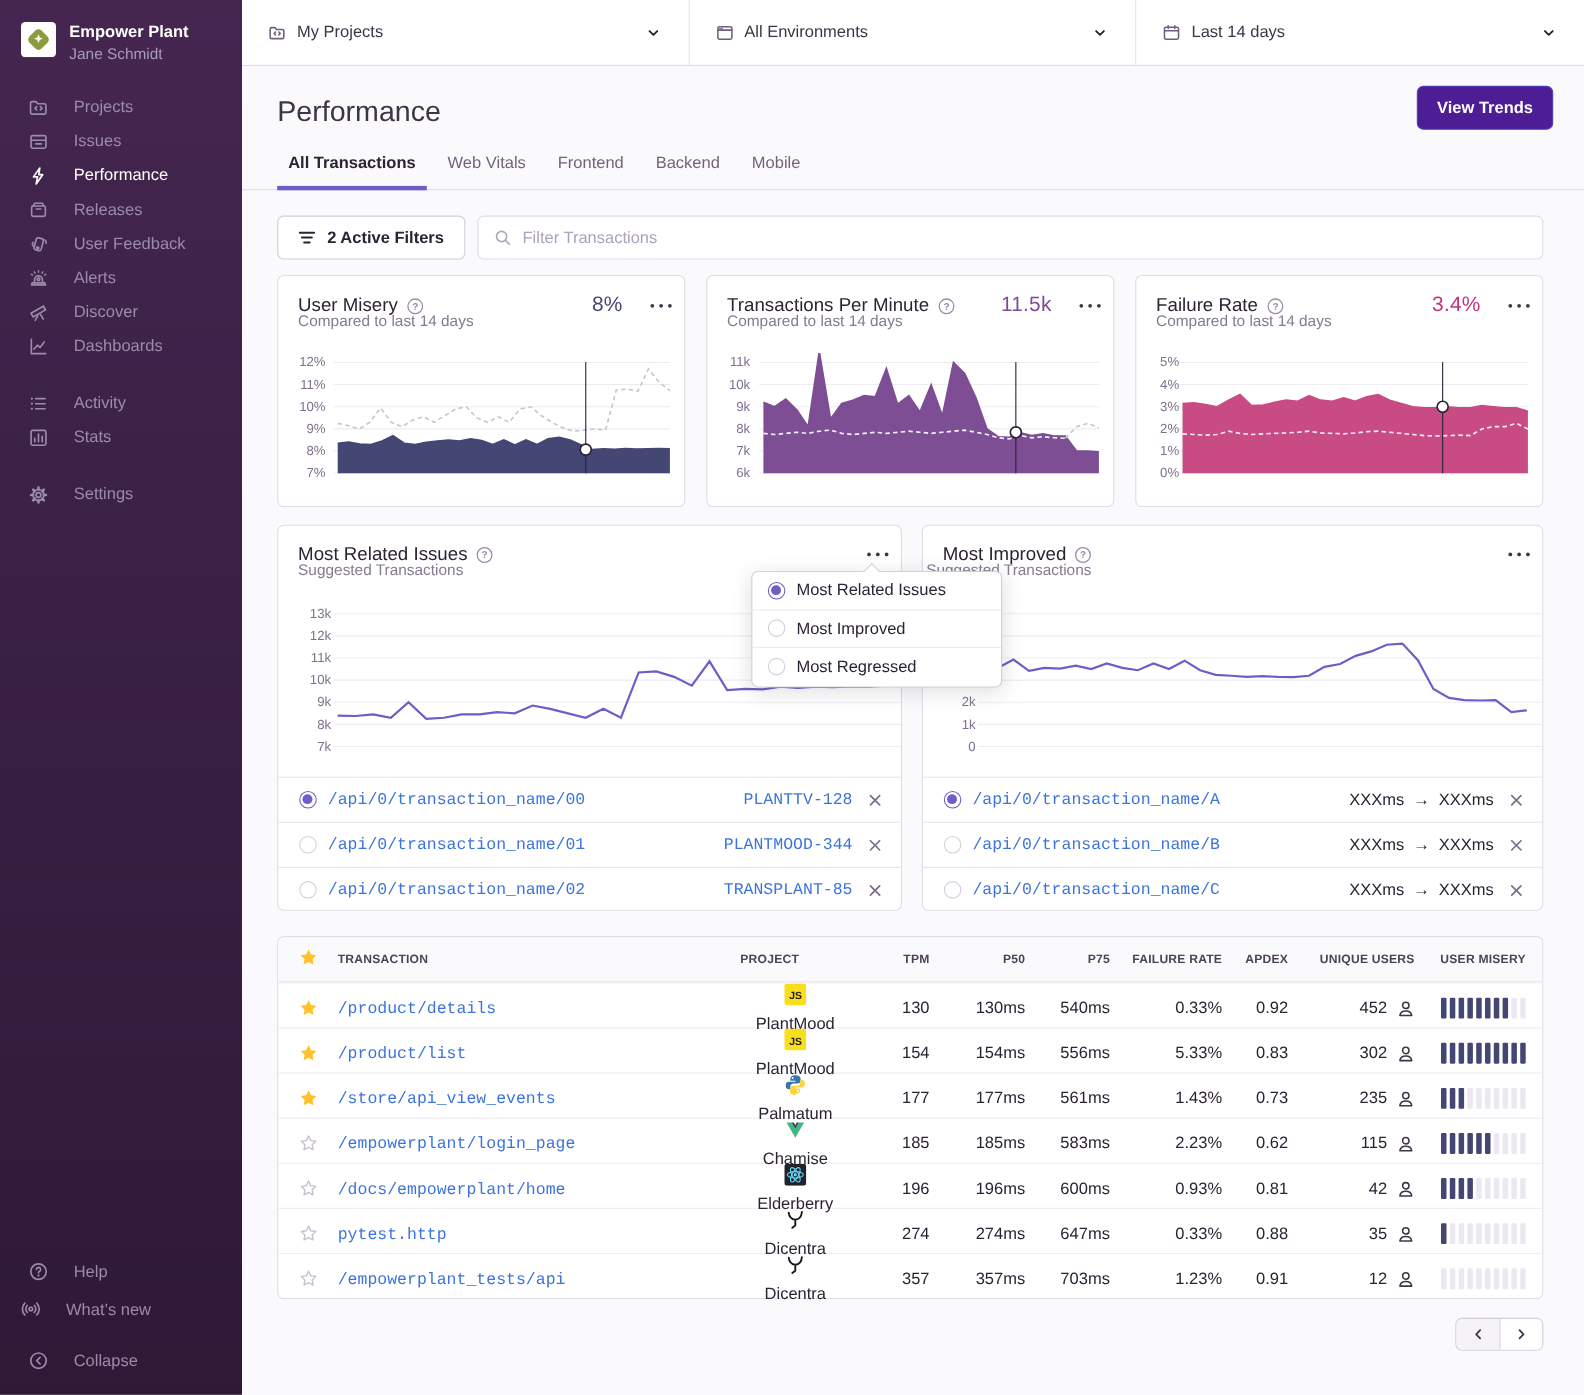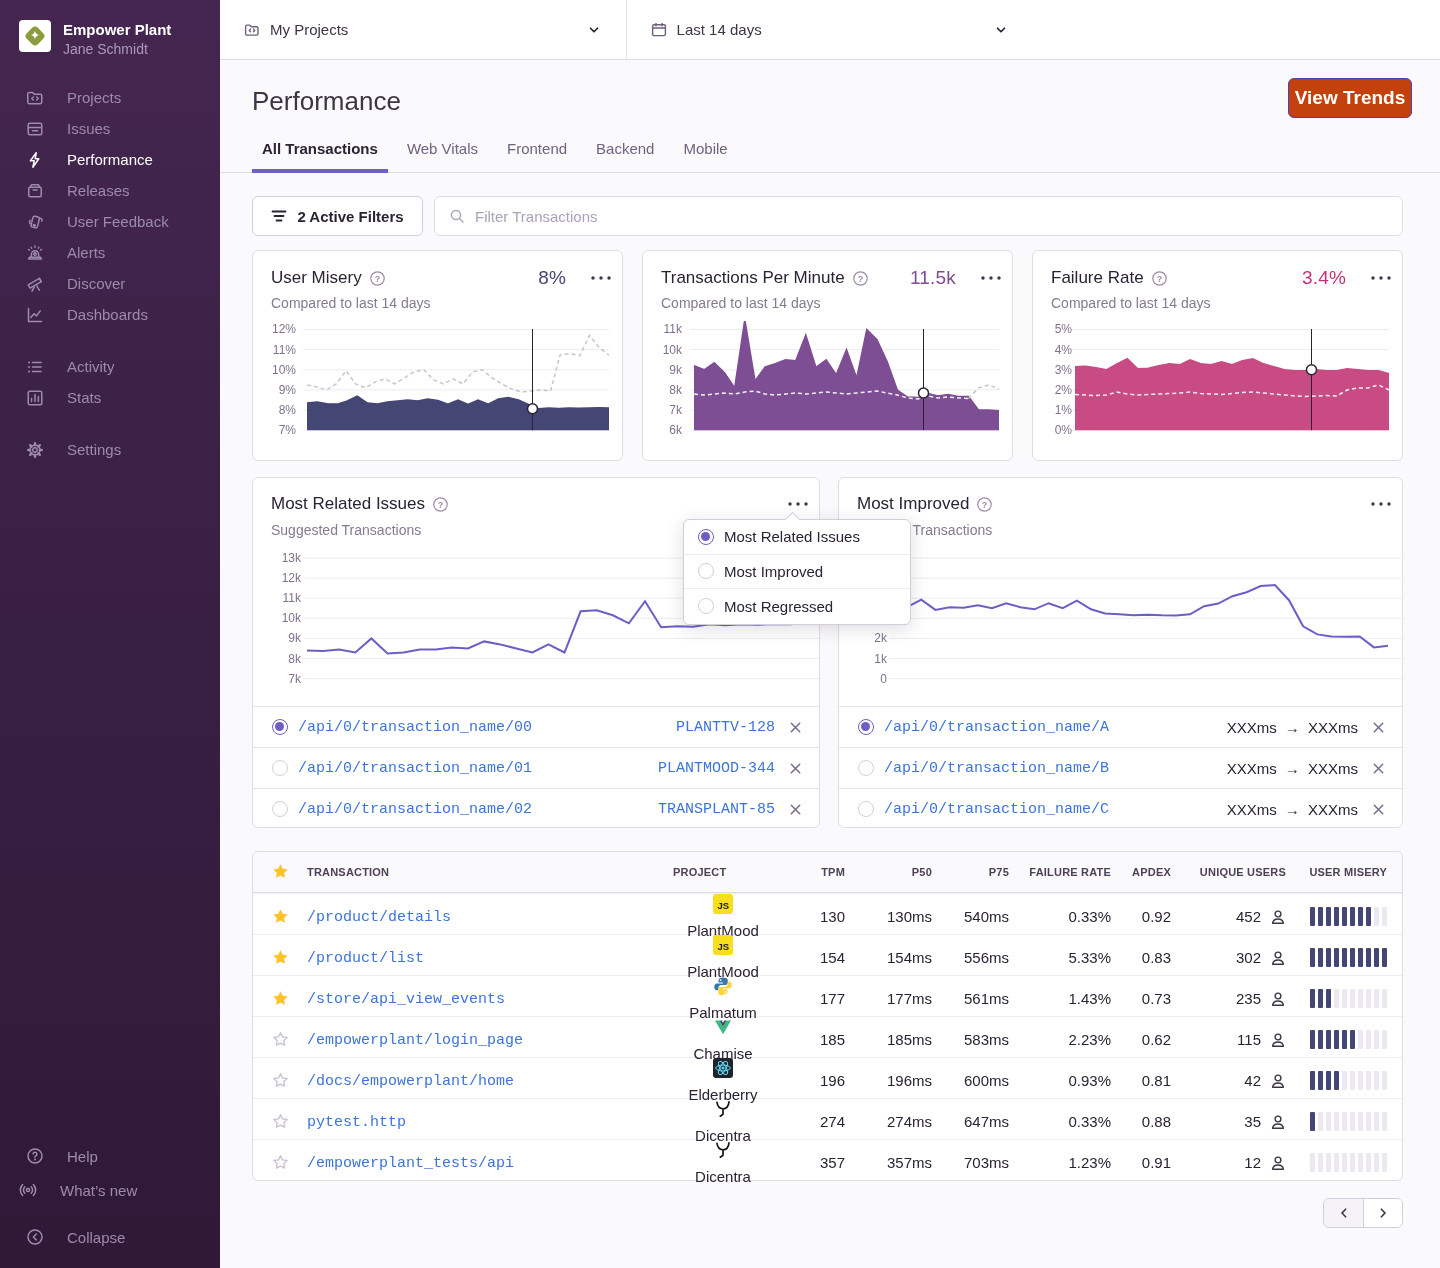--- a/index.html
+++ b/index.html
@@ -23,39 +23,39 @@
 .main { position:absolute; left:220px; top:0; width:1220px; height:1268px; }
 .topbar { position:absolute; left:0; top:0; width:1220px; height:60px; background:#fff;
   border-bottom:1px solid #E0DCE5; display:flex; }
 .tb-sec { width:406.6px; display:flex; align-items:center; padding:0 26px 0 24px; border-right:1px solid #E7E3EB; }
 .tb-sec:last-child { border-right:none; }
 .tb-sec .ti { color:#6F5F7E; display:flex; margin-right:10px; }
 .tb-sec .tt { font-size:15px; color:#3E3446; flex:1; }
 .pagehead { position:absolute; left:0; top:60px; width:1220px; height:113px; background:#FAF9FB;
   border-bottom:1px solid #E0DCE5; }
 .ptitle { position:absolute; left:32px; top:26px; font-size:26px; font-weight:500; color:#3E3446; }
-.viewtrends { position:absolute; right:28px; top:18px; width:124px; height:40px; background:#c2410c;
-  border:1px solid #4E3FB4; border-radius:6px; color:#fff; font-size:19px; font-weight:bold;
+.viewtrends { position:absolute; right:28px; top:18px; width:124px; height:40px; background:#4c1d95;
+  border:1px solid #4E3FB4; border-radius:6px; color:#fff; font-size:15px; font-weight:bold;
   display:flex; align-items:center; justify-content:center; }
 .tabs { position:absolute; left:32px; top:80px; display:flex; }
 .tab { font-size:15px; color:#71627F; padding:0 10px 12px; margin-right:9px; }
 .tab.active { color:#2B2233; font-weight:bold; border-bottom:4px solid #6C5FC7; }
 .content { position:absolute; left:0; top:173px; width:1220px; }
 .filterrow { position:absolute; left:32px; top:23px; width:1151px; height:40px; display:flex; }
 .fbtn { width:171px; height:40px; background:#fff; border:1px solid #D4CEDB; border-radius:6px;
   display:flex; align-items:center; justify-content:center; gap:10px; font-size:15px; font-weight:bold; color:#2B2233; }
 .fsearch { flex:1; margin-left:11px; height:40px; background:#fff; border:1px solid #E0DCE5; border-radius:6px;
   display:flex; align-items:center; padding:0 14px; gap:10px; }
 .fsearch .ph { color:#ACA0BB; font-size:15px; }
 .card { position:absolute; background:#fff; border:1px solid #E0DCE5; border-radius:6px; }
 .chead { position:absolute; left:18px; top:16px; right:10px; display:flex; align-items:center; gap:8px; }
 .ctitle { font-size:17px; color:#2B2233; }
 .cval { margin-left:auto; font-size:19px; font-weight:500; letter-spacing:0.2px; }
 .cdots { display:flex; }
-.csub { position:absolute; left:18px; top:44px; font-size:14px; color:#857A92; }
+.csub { position:absolute; left:18px; top:32px; font-size:14px; color:#857A92; }
 .cchart { position:absolute; left:18px; top:70px; }
 .cchart2 { position:absolute; left:18px; top:73px; }
 .crows { position:absolute; left:0; top:228px; right:0; }
 .crow { height:41px; border-top:1px solid #E7E3EB; display:flex; align-items:center; padding:0 17px 0 19px; }
 .radio { width:16px; height:16px; border-radius:50%; border:1.5px solid #D4CEDB; background:#fff; margin-right:10px; flex:none; }
 .radio.on { border:1.5px solid #6C5FC7; position:relative; }
 .radio.on::after { content:""; position:absolute; left:2px; top:2px; width:9px; height:9px; border-radius:50%; background:#6C5FC7; }
 .clink { font-size:15px; color:#3D74DB; }
 .cissue { margin-left:auto; font-size:15px; color:#3D74DB; margin-right:14px; }
 .cms { margin-left:auto; font-size:15px; color:#2B2233; margin-right:14px; }
@@ -260,20 +260,33 @@
           </svg>
         </span>
         <span class="tt">My Projects</span>
         <svg width="12" height="12" viewBox="0 0 12 12" fill="none">
           <path d="M2.5 4.25 6 7.75l3.5-3.5" stroke="#2B2233" stroke-width="1.7" stroke-linecap="round" stroke-linejoin="round"></path>
         </svg>
       </div>
     <div class="tb-sec">
         <span class="ti">
           <svg width="16" height="16" viewBox="0 0 16 16" fill="none">
+            <rect x="1.6" y="2.4" width="12.8" height="11.2" rx="1.4" stroke="currentColor" stroke-width="1.4" stroke-linecap="round" stroke-linejoin="round"></rect>
+            <path d="M1.8 5.4h12.4" stroke="currentColor" stroke-width="1.4" stroke-linecap="round" stroke-linejoin="round"></path>
+            <path d="M3.6 4h.01M5.4 4h.01" stroke="currentColor" stroke-width="1.6" stroke-linecap="round"></path>
+          </svg>
+        </span>
+        <span class="tt">All Environments</span>
+        <svg width="12" height="12" viewBox="0 0 12 12" fill="none">
+          <path d="M2.5 4.25 6 7.75l3.5-3.5" stroke="#2B2233" stroke-width="1.7" stroke-linecap="round" stroke-linejoin="round"></path>
+        </svg>
+      </div>
+    <div class="tb-sec">
+        <span class="ti">
+          <svg width="16" height="16" viewBox="0 0 16 16" fill="none">
             <rect x="1.6" y="2.8" width="12.8" height="10.8" rx="1.4" stroke="currentColor" stroke-width="1.4" stroke-linecap="round" stroke-linejoin="round"></rect>
             <path d="M1.8 6h12.4" stroke="currentColor" stroke-width="1.4" stroke-linecap="round" stroke-linejoin="round"></path>
             <path d="M5 1.4v2.4M11 1.4v2.4" stroke="currentColor" stroke-width="1.4" stroke-linecap="round" stroke-linejoin="round"></path>
           </svg>
         </span>
         <span class="tt">Last 14 days</span>
         <svg width="12" height="12" viewBox="0 0 12 12" fill="none">
           <path d="M2.5 4.25 6 7.75l3.5-3.5" stroke="#2B2233" stroke-width="1.7" stroke-linecap="round" stroke-linejoin="round"></path>
         </svg>
       </div>

